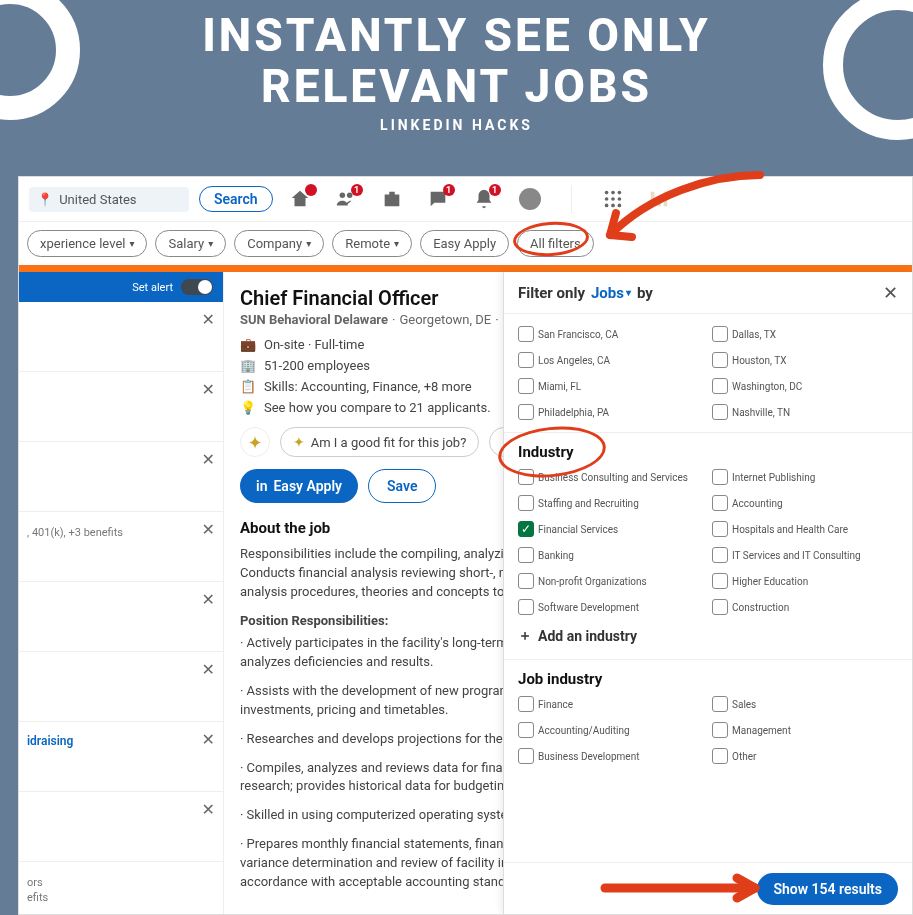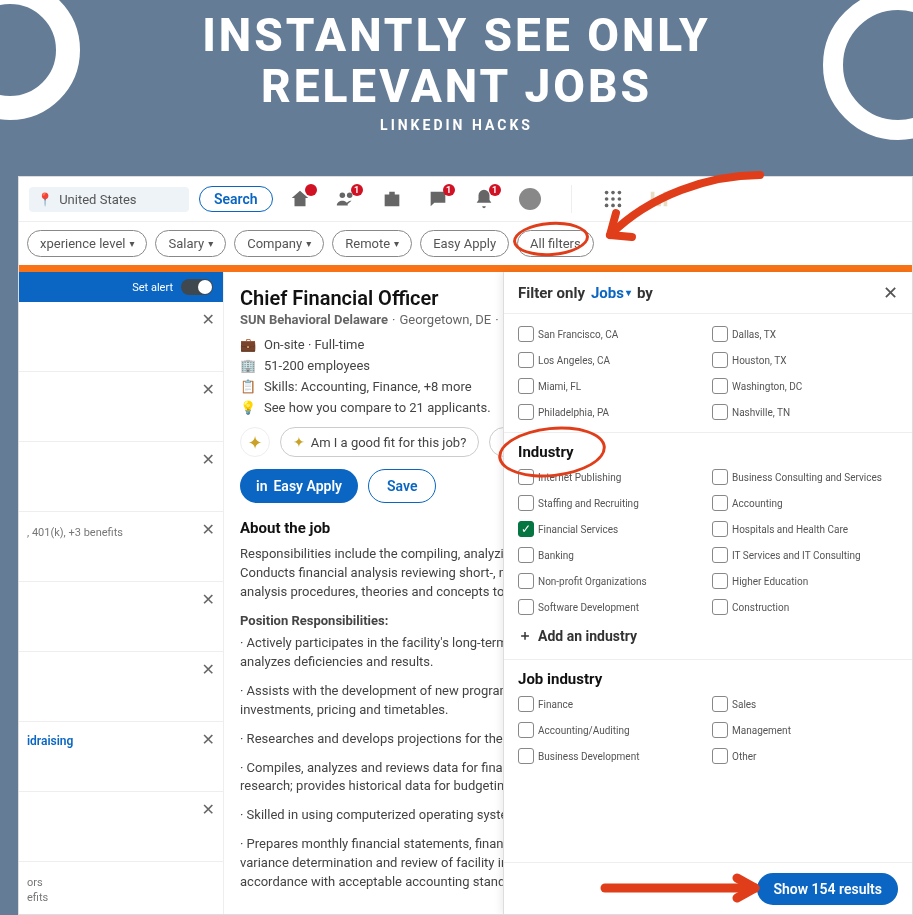--- a/index.html
+++ b/index.html
@@ -302,25 +302,25 @@
           <label class="chk">
               <span class="box"></span>
               <span>Nashville, TN</span>
             </label>
         </div>
         <div class="divider"></div>
         <div class="sect-title">Industry</div>
         <div class="chk-grid">
           <label class="chk">
               <span class="box"></span>
+              <span>Business Consulting and Services</span>
+            </label>
+          <label class="chk">
+              <span class="box"></span>
               <span>Internet Publishing</span>
-            </label>
-          <label class="chk">
-              <span class="box"></span>
-              <span>Business Consulting and Services</span>
             </label>
           <label class="chk">
               <span class="box"></span>
               <span>Staffing and Recruiting</span>
             </label>
           <label class="chk">
               <span class="box"></span>
               <span>Accounting</span>
             </label>
           <label class="chk">

